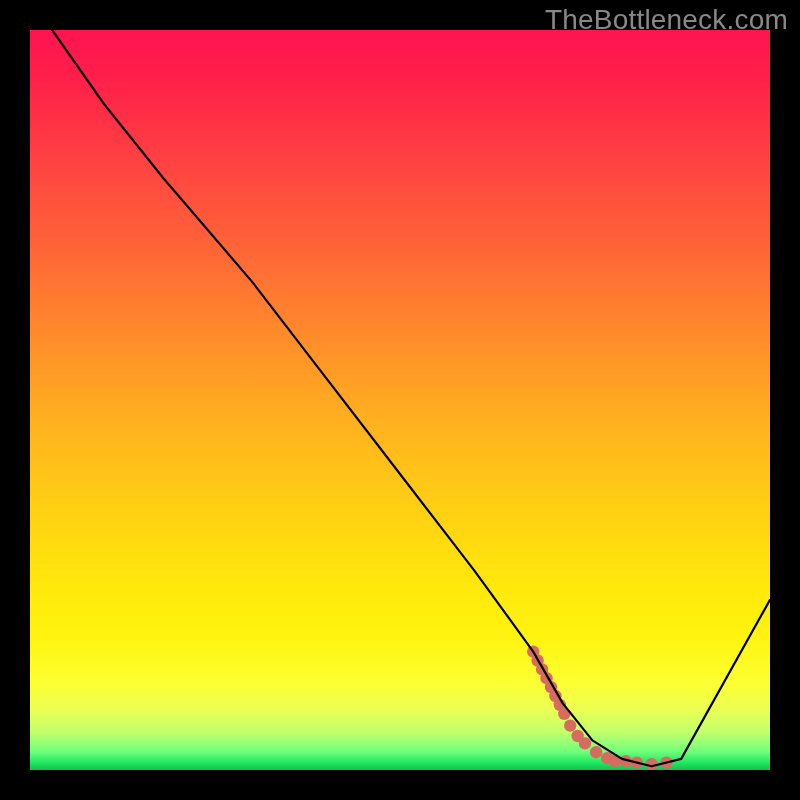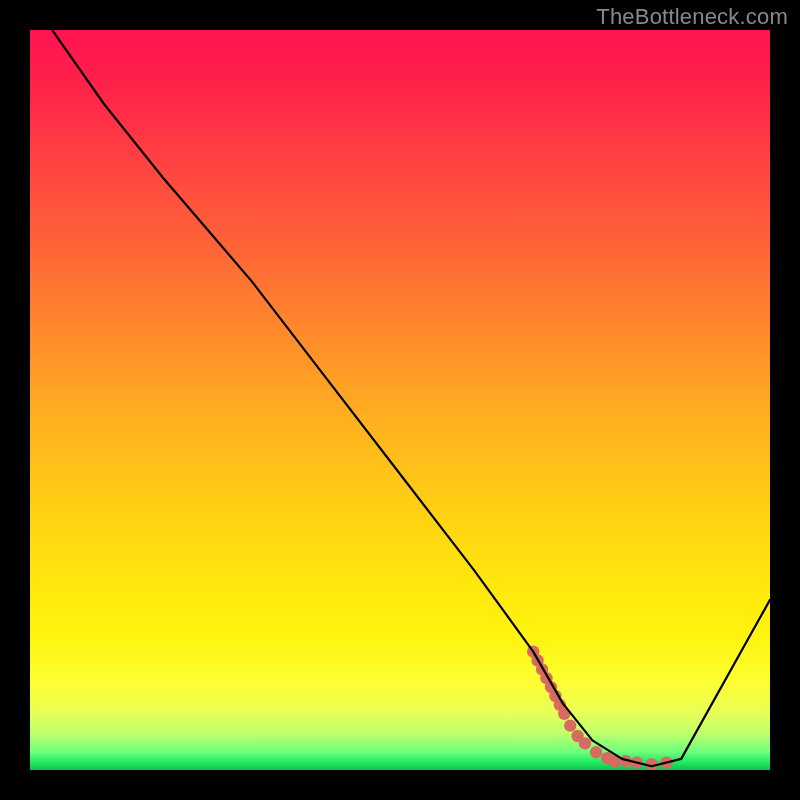--- a/index.html
+++ b/index.html
@@ -8,21 +8,21 @@
     height: 800px;
     background: #000;
     position: relative;
     font-family: Arial, sans-serif;
   }
   .watermark {
     position: absolute;
     top: 4px;
     right: 12px;
     color: #888;
-    font-size: 22px;
+    font-size: 28px;
     font-weight: normal;
     z-index: 10;
     letter-spacing: 0.2px;
   }
   .plot-area {
     position: absolute;
     left: 30px;
     top: 30px;
     width: 740px;
     height: 740px;

